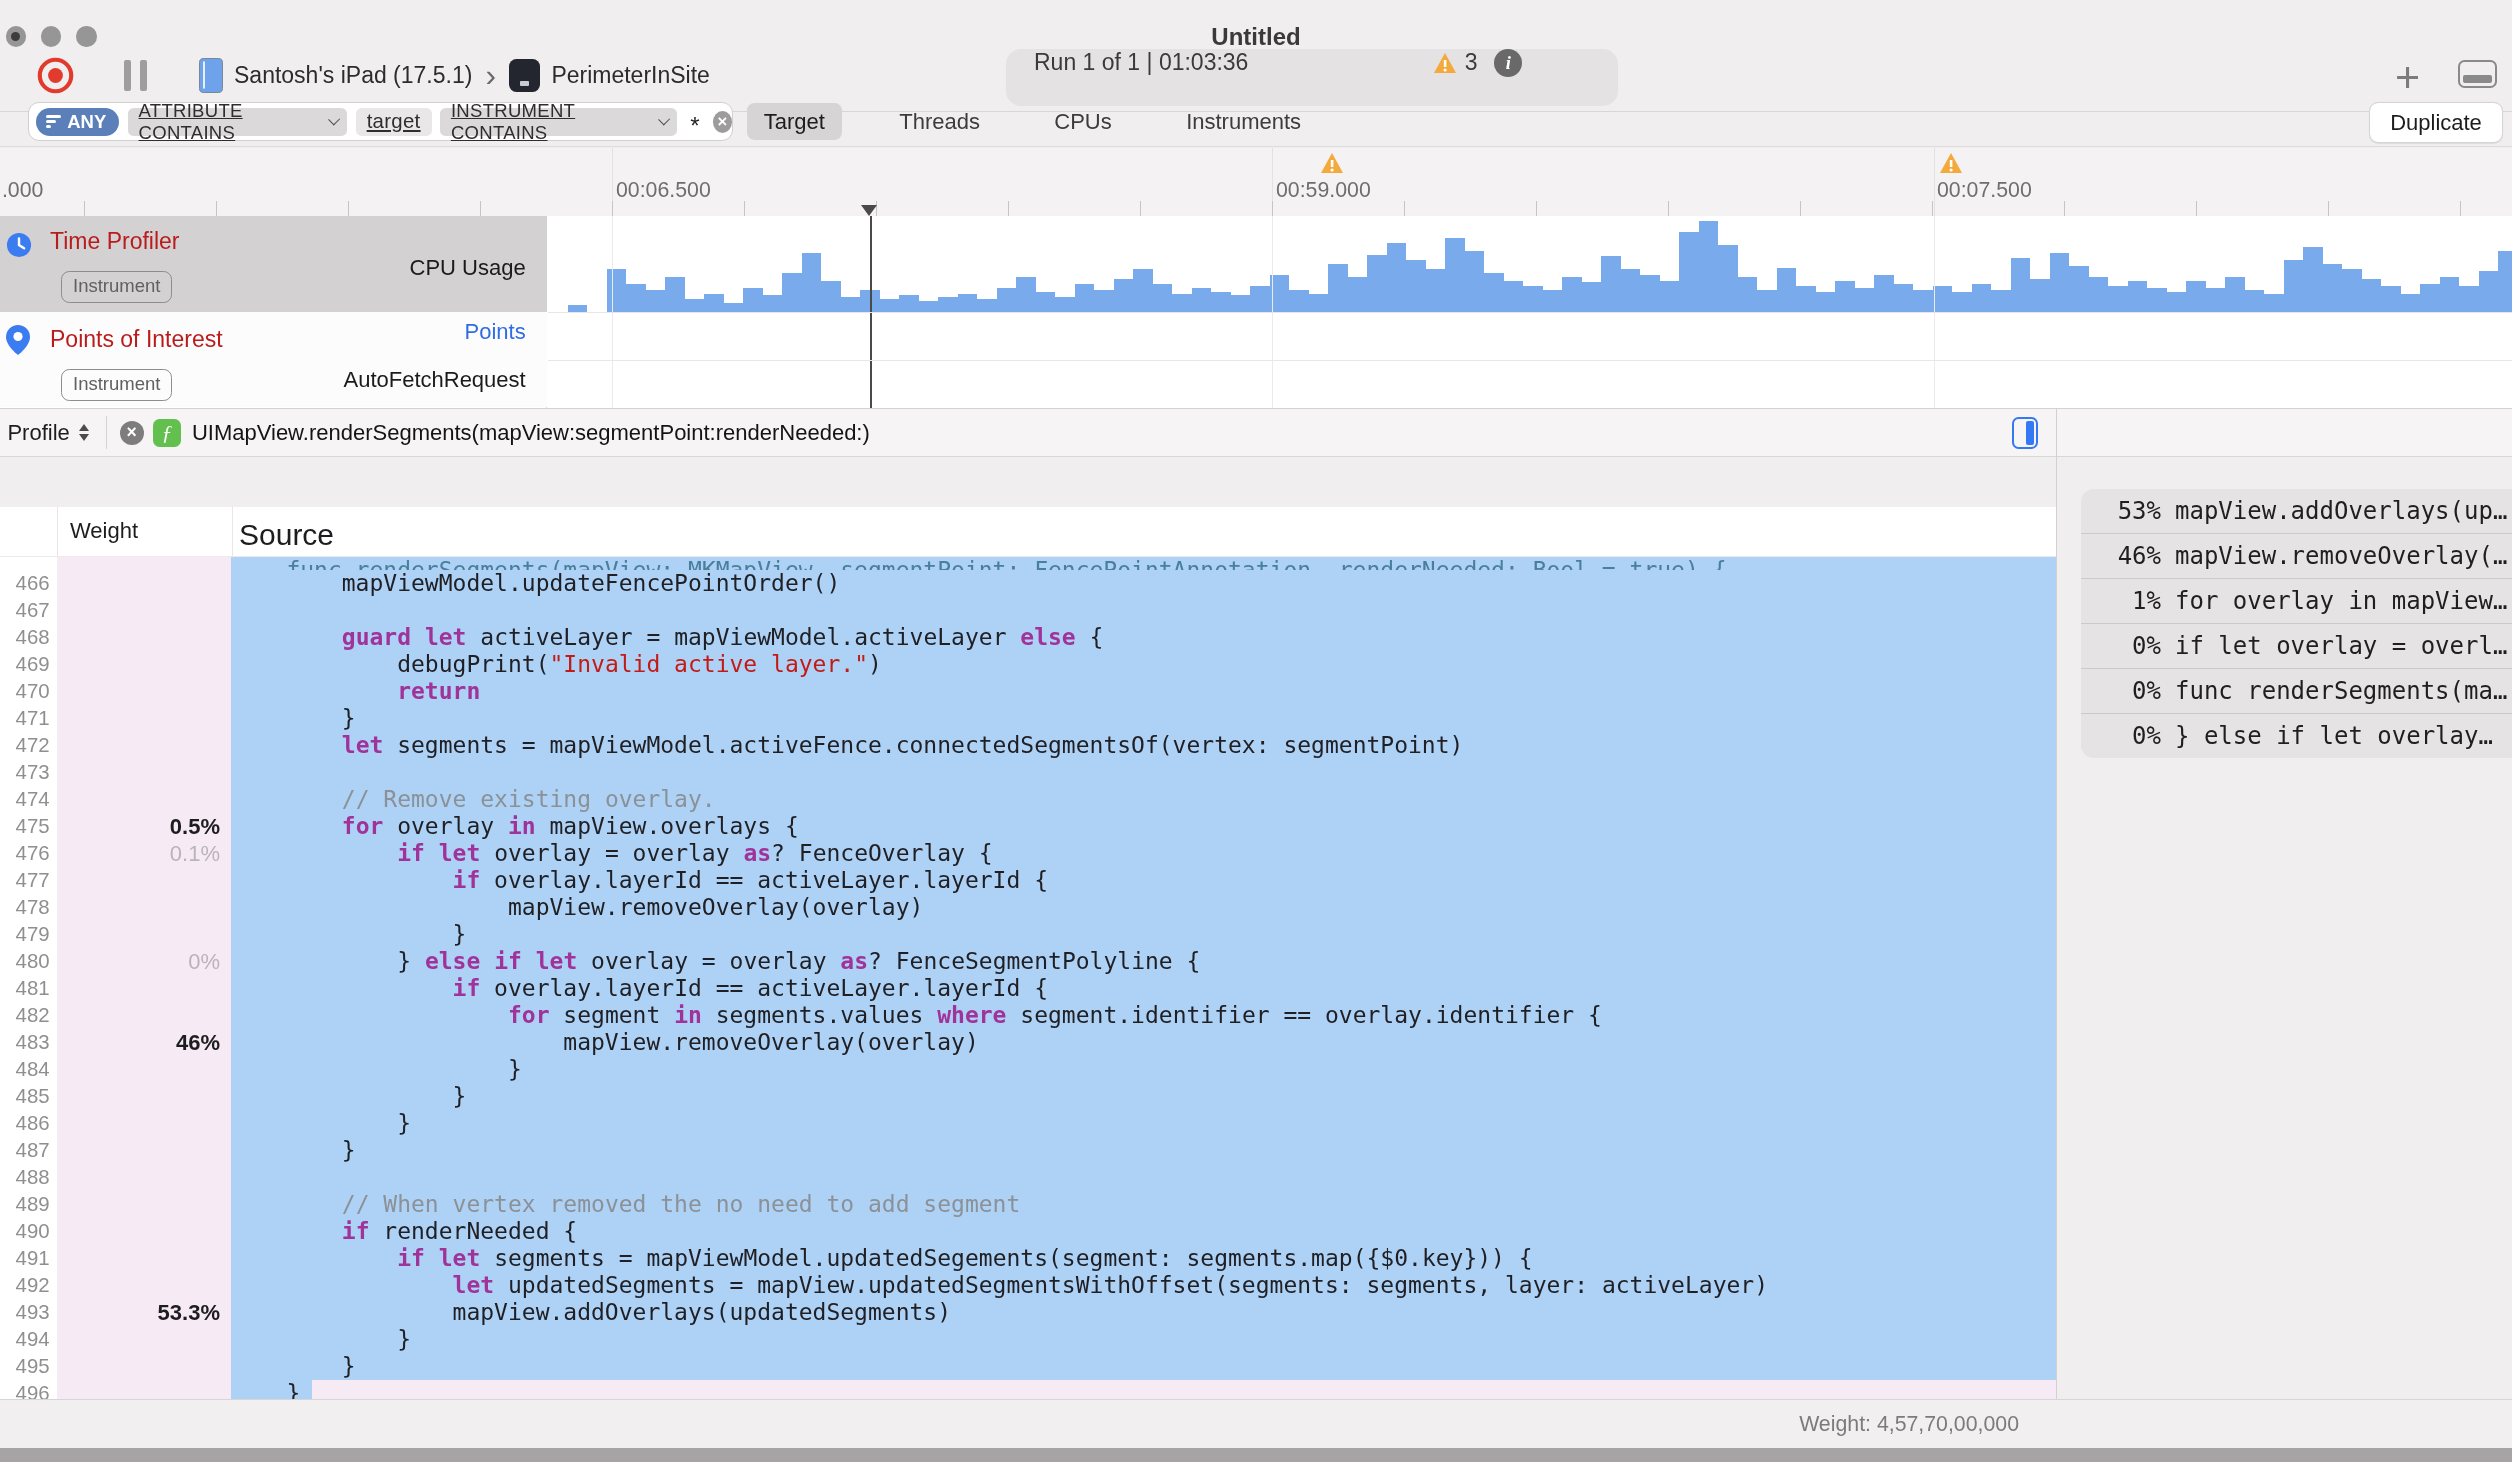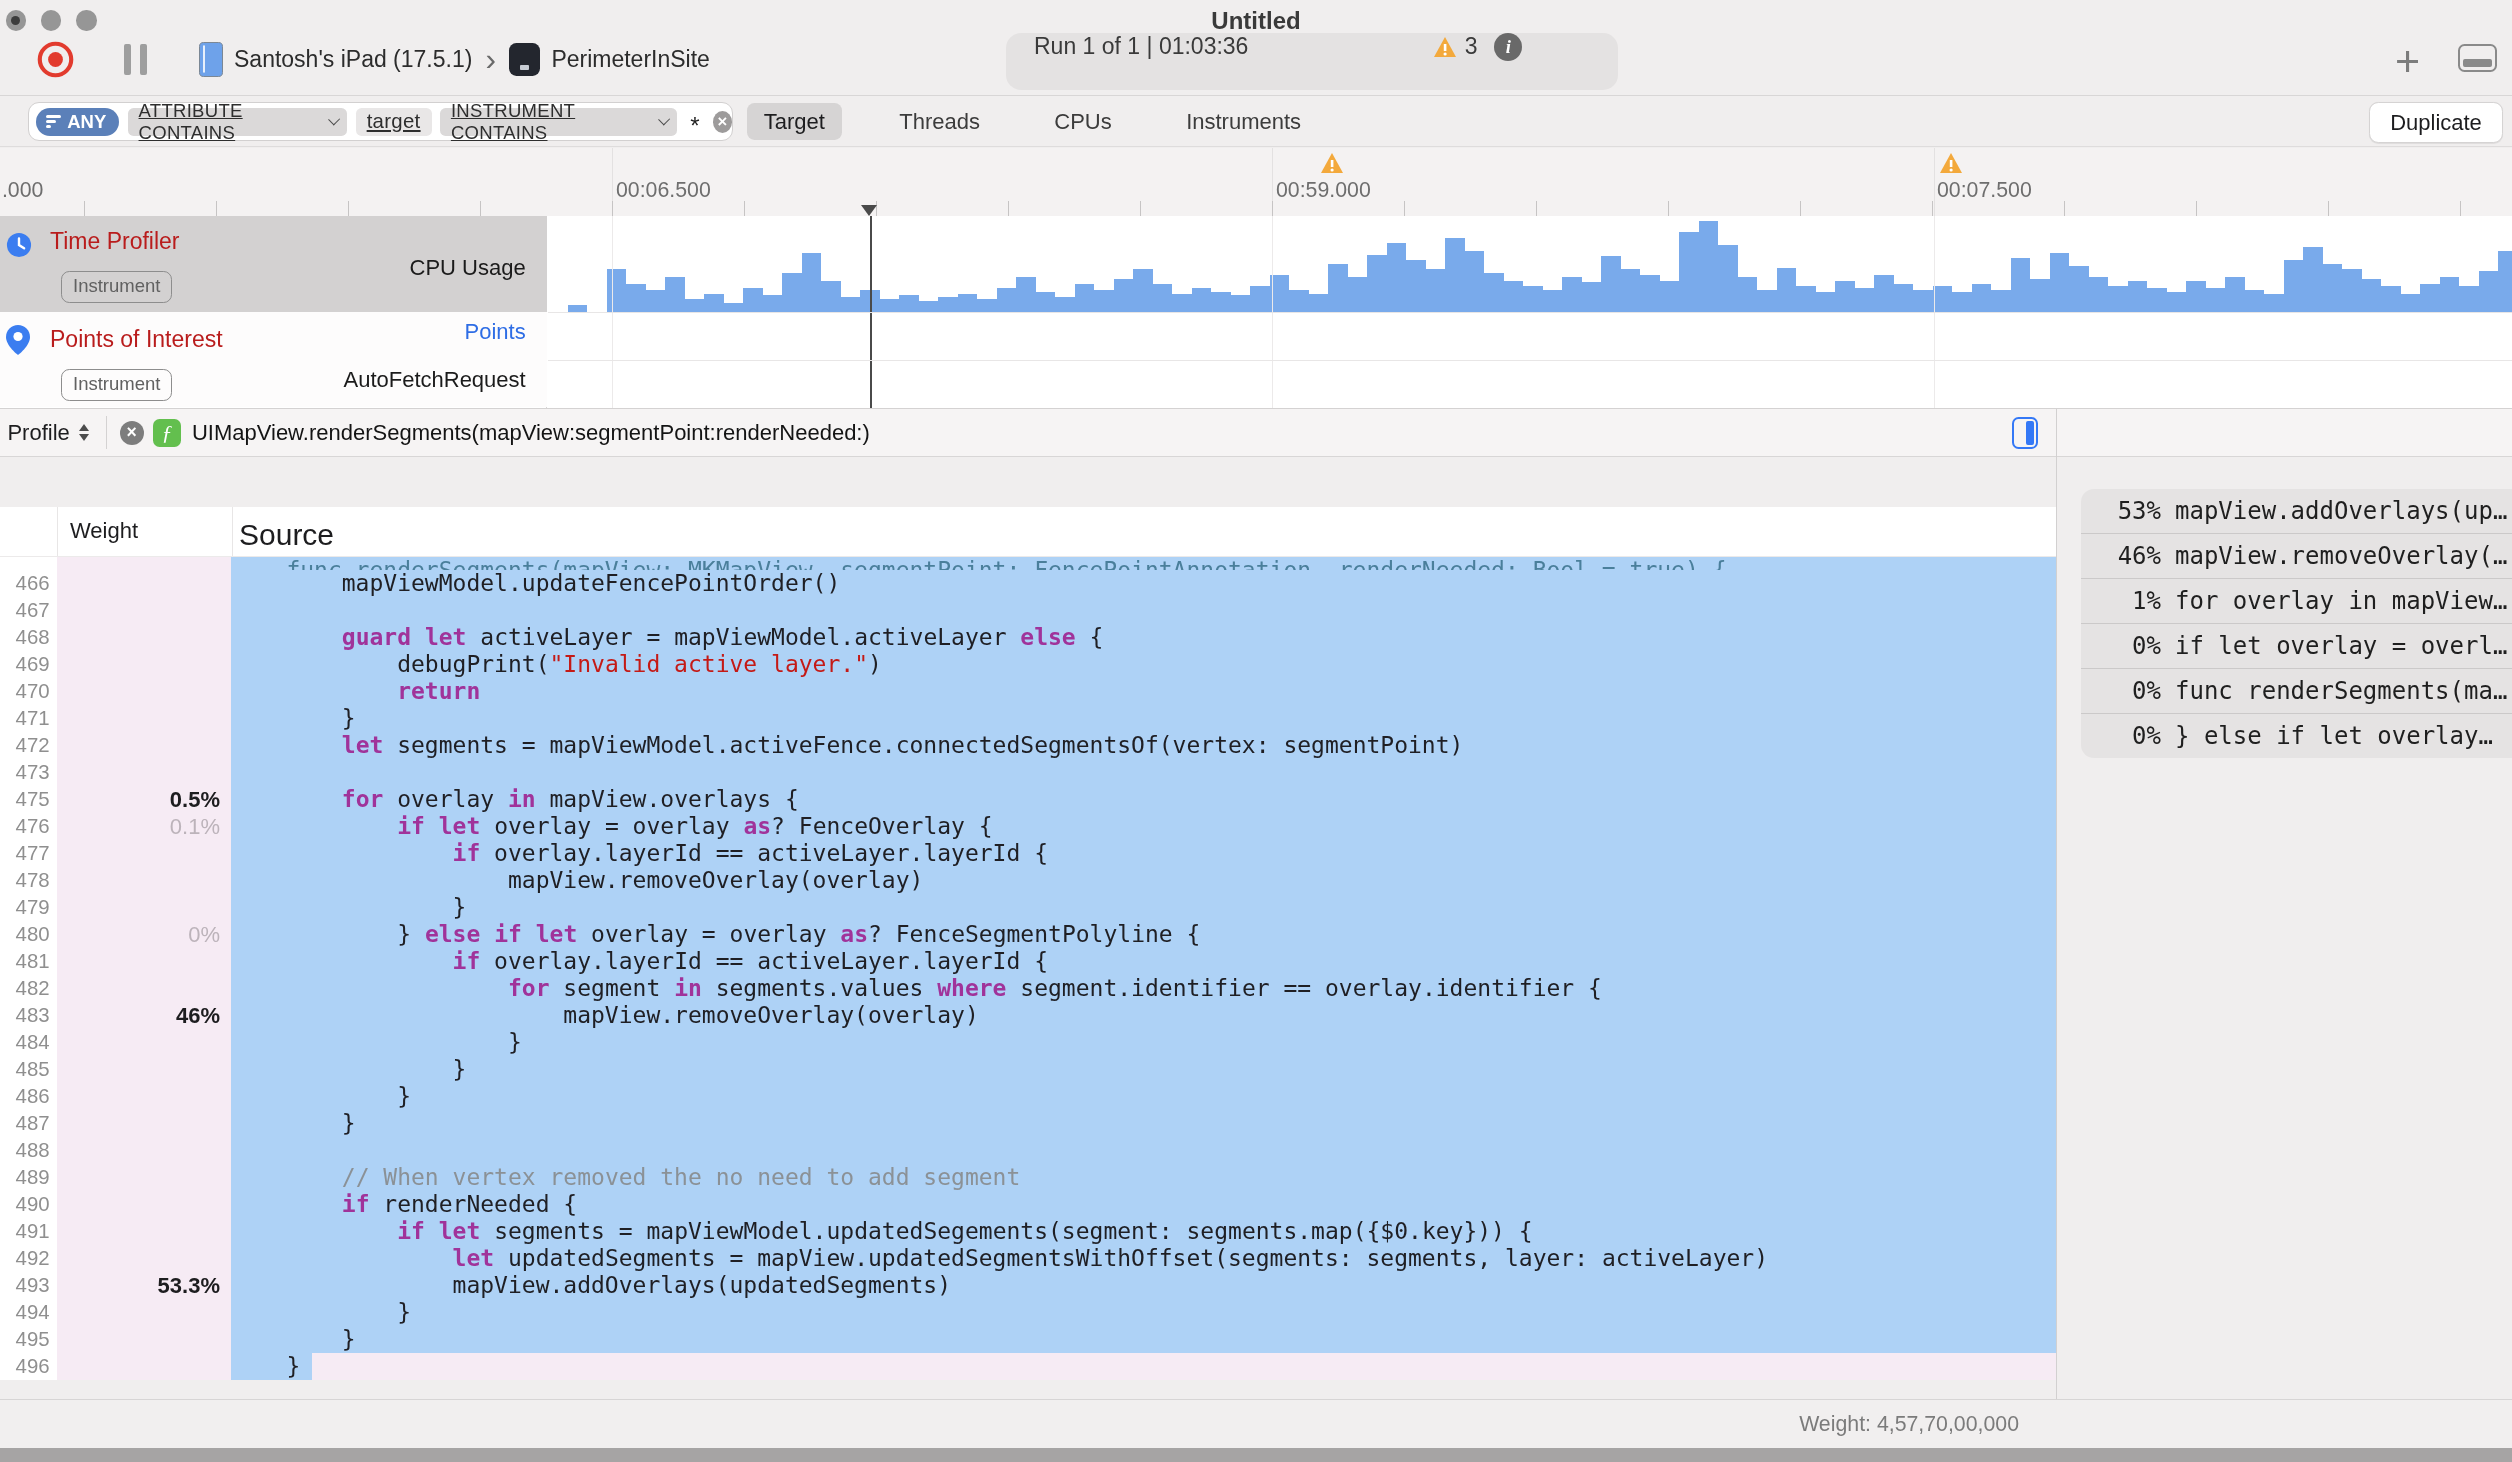--- a/index.html
+++ b/index.html
@@ -1,20 +1,20 @@
 <!DOCTYPE html>
 <html style="font-size:15px"><head>
 <meta charset="utf-8">
 <style>
   html,body{margin:0;padding:0;background:#a6a4a4;}
   #screen{position:relative;width:2512px;height:1463px;background:#f0eeee;overflow:hidden;
           font-family:"Liberation Sans",sans-serif;color:#1d1d1f;}
   .abs{position:absolute;}
   
-  #titlebar{left:0;top:0;width:2512px;height:95px;border-bottom:0.9px solid #d8d6d6;}
+  #titlebar{left:0;top:16px;width:2512px;height:95px;border-bottom:0.9px solid #d8d6d6;}
   .tl{width:20.4px;height:20.4px;border-radius:50%;background:#969696;display:inline-block;margin-right:15px;position:relative;}
   .tl .dot{position:absolute;left:5.6px;top:5.6px;width:9.3px;height:9.3px;border-radius:50%;background:#3c3c3c;}
   #win-title{left:0;top:7.4px;width:2512px;text-align:center;font-size:24px;font-weight:700;color:#3a3a3a;}
   #rec-btn{left:37px;top:41px;width:37px;height:37px;}
   #pause-btn{left:124px;top:44px;display:flex;gap:8.3px;}
   .pbar{width:7.4px;height:31px;background:#9e9e9e;border-radius:1.9px;}
   #device-row{left:199px;top:41px;height:37px;display:flex;align-items:center;font-size:23px;color:#2c2c2c;}
   #ipad-icon{width:24px;height:35px;background:#6ea2ea;border-radius:4.6px;border:0.9px solid #7b8794;box-sizing:border-box;padding:2.8px;margin-right:11px;}
   #ipad-icon .scr{width:100%;height:100%;border:1.9px solid #e8f0fb;border-radius:1.9px;box-sizing:border-box;}
   .crumb-sep{margin:0 13px;color:#6a6a6a;font-size:31.5px;line-height:31.5px;}
@@ -434,20 +434,25 @@
         <div class="lnum">472</div>
         <div class="wcell"></div>
         <pre class="srccell">        <span class="kw">let</span> segments = mapViewModel.activeFence.connectedSegmentsOf(vertex: segmentPoint)</pre>
       </div>
       <div class="crow">
         <div class="lnum">473</div>
         <div class="wcell"></div>
         <pre class="srccell"></pre>
       </div>
       <div class="crow">
+        <div class="lnum">474</div>
+        <div class="wcell"></div>
+        <pre class="srccell">        <span class="cm">// Remove existing overlay.</span></pre>
+      </div>
+      <div class="crow">
         <div class="lnum">475</div>
         <div class="wcell">0.5%</div>
         <pre class="srccell">        <span class="kw">for</span> overlay <span class="kw">in</span> mapView.overlays {</pre>
       </div>
       <div class="crow">
         <div class="lnum">476</div>
         <div class="wcell wl">0.1%</div>
         <pre class="srccell">            <span class="kw">if</span> <span class="kw">let</span> overlay = overlay <span class="kw">as</span>? FenceOverlay {</pre>
       </div>
       <div class="crow">

